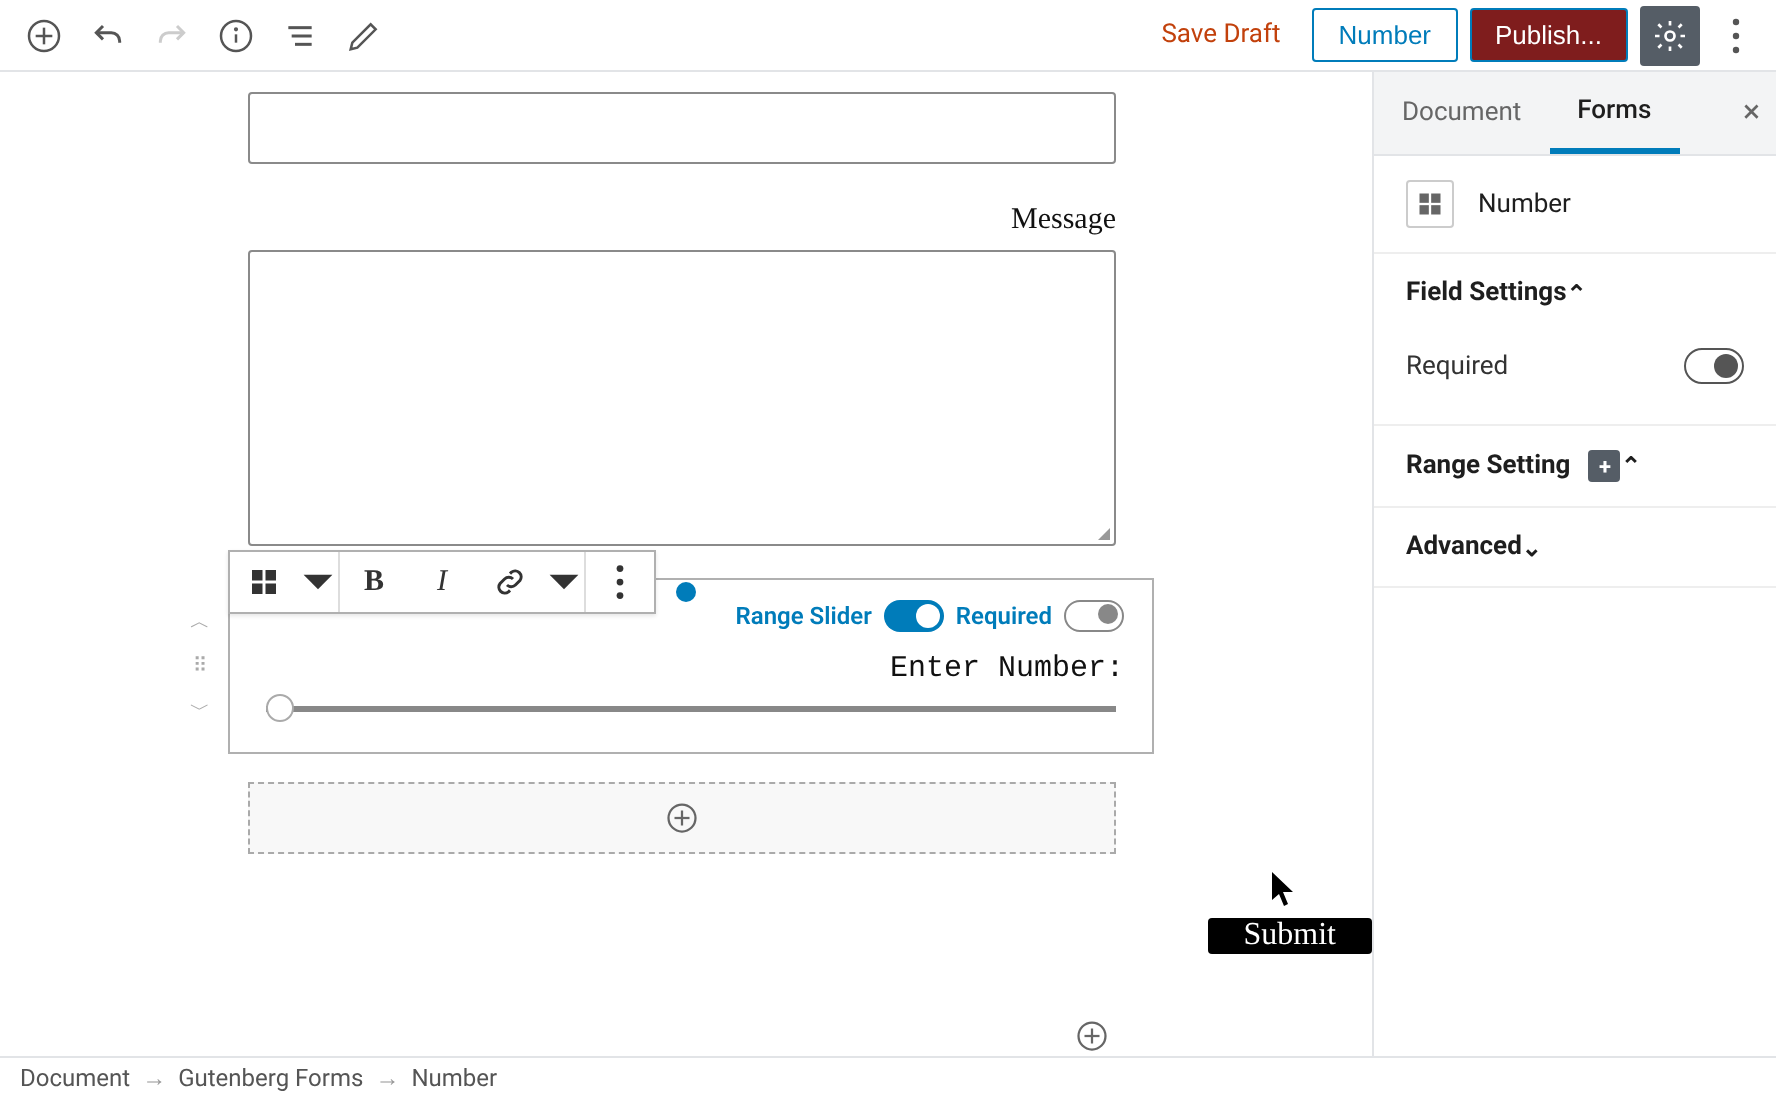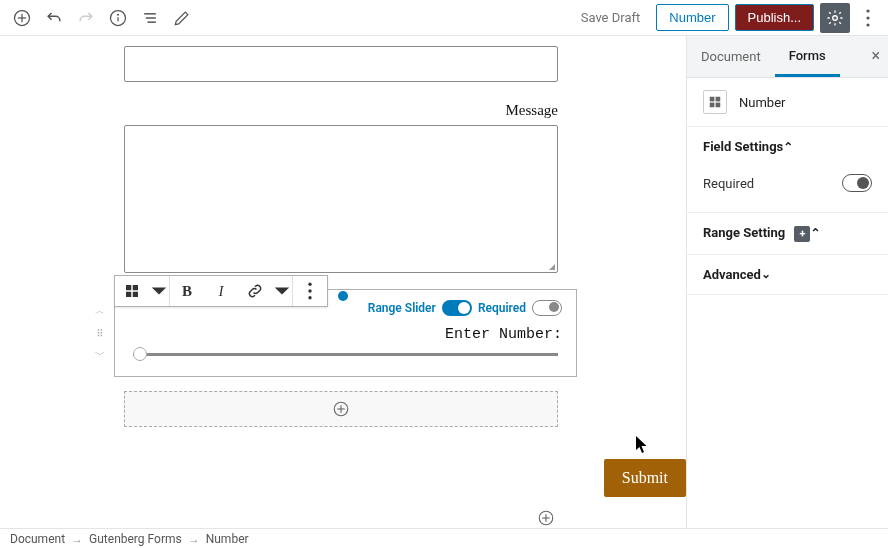--- a/index.html
+++ b/index.html
@@ -4,21 +4,21 @@
   <style>
     * { box-sizing: border-box; margin: 0; padding: 0; }
     body { font-family: -apple-system, BlinkMacSystemFont, "Segoe UI", Roboto, sans-serif; font-size: 13px; color: #1e1e1e; background: #fff; width: 888px; height: 548px; overflow: hidden; position: relative; }
     
     .top-toolbar { display: flex; align-items: center; justify-content: space-between; height: 36px; border-bottom: 1px solid #e2e4e7; padding: 0 8px; }
     .tb-left { display: flex; align-items: center; gap: 4px; }
     .tb-right { display: flex; align-items: center; gap: 6px; }
     .tb-icon { width: 28px; height: 28px; display: flex; align-items: center; justify-content: center; cursor: pointer; color: #555; border-radius: 2px; }
     .tb-icon svg { width: 20px; height: 20px; }
     .tb-icon.disabled { color: #ccc; }
-    .link-btn { color: #737373; font-size: 13px; padding: 6px 10px; cursor: pointer; }
+    .link-btn { color: #c2410c; font-size: 13px; padding: 6px 10px; cursor: pointer; }
     .btn-outline { border: 1px solid #007cba; color: #007cba; background: #fff; padding: 5px 12px; border-radius: 2px; cursor: pointer; font-size: 13px; }
     .btn-primary { border: 1px solid #007cba; background: #7f1d1d; color: #fff; padding: 5px 12px; border-radius: 2px; cursor: pointer; font-size: 13px; }
     .tb-square { width: 30px; height: 30px; background: #555d66; color: #fff; display: flex; align-items: center; justify-content: center; border-radius: 2px; cursor: pointer; }
     .tb-dots { width: 24px; height: 30px; display: flex; align-items: center; justify-content: center; cursor: pointer; color: #555; }
     
     .main-area { display: flex; height: 492px; }
     .editor { flex: 1; position: relative; overflow: hidden; }
     .editor-content { padding: 0 0 0 0; position: relative; text-align: right; }
     
     .field-group { margin: 0 auto; width: 434px; margin-left: 124px; }
@@ -47,21 +47,21 @@
     .toggle.on { background: #007cba; }
     .toggle.on::after { content:""; position:absolute; right:2px; top:2px; width:12px; height:12px; background:#fff; border-radius:50%; }
     .toggle.off { background: #fff; border: 1.5px solid #888; }
     .toggle.off::after { content:""; position:absolute; right:2px; top:1px; width:10px; height:10px; background:#888; border-radius:50%; }
     .nb-label { font-family: Liberation Mono, monospace; font-size: 15px; color: #111; margin-bottom: 8px; }
     .nb-slider-track { height: 3px; background: linear-gradient(#888,#888); position: relative; margin: 10px 4px 4px 4px; }
     .nb-slider-thumb { position: absolute; left: 0; top: -6px; width: 14px; height: 14px; background: #fff; border: 1px solid #aaa; border-radius: 50%; }
     
     .appender { margin-left: 124px; margin-top: 14px; width: 434px; height: 36px; border: 1px dashed #aaa; background: #f8f8f8; display:flex; align-items:center; justify-content:center; color:#666; cursor:pointer; }
     
-    .submit-btn { margin-left: 124px; margin-top: 32px; background: #a16207; color: #fff; font-family: Georgia, serif; font-size: 16px; padding: 10px 18px; border-radius: 2px; display: inline-block; cursor:pointer; }
+    .submit-btn { margin-left: 124px; margin-top: 32px; background: #000000; color: #fff; font-family: Georgia, serif; font-size: 16px; padding: 0 18px; border-radius: 2px; display: inline-block; cursor:pointer; }
     
     .add-bottom { position:absolute; bottom: 0px; left: 536px; width:20px; height:20px; color:#666; display:flex; align-items:center; justify-content:center; cursor:pointer; }
     
     .cursor-arrow { position: absolute; left: 636px; top: 400px; font-size: 16px; color: #000; pointer-events:none; }
     
     .sidebar { width: 202px; border-left: 1px solid #e2e4e7; background: #fff; display: flex; flex-direction: column; }
     .sb-tabs { display:flex; align-items:center; border-bottom:1px solid #e2e4e7; background:#f3f4f5; height: 42px; position:relative; }
     .sb-tab { padding: 0 14px; height:100%; display:flex; align-items:center; cursor:pointer; color:#666; font-size:13px; }
     .sb-tab.active { color:#1e1e1e; border-bottom: 3px solid #007cba; font-weight:500; }
     .sb-close { position:absolute; right:8px; top:10px; color:#666; cursor:pointer; font-size:16px; }

